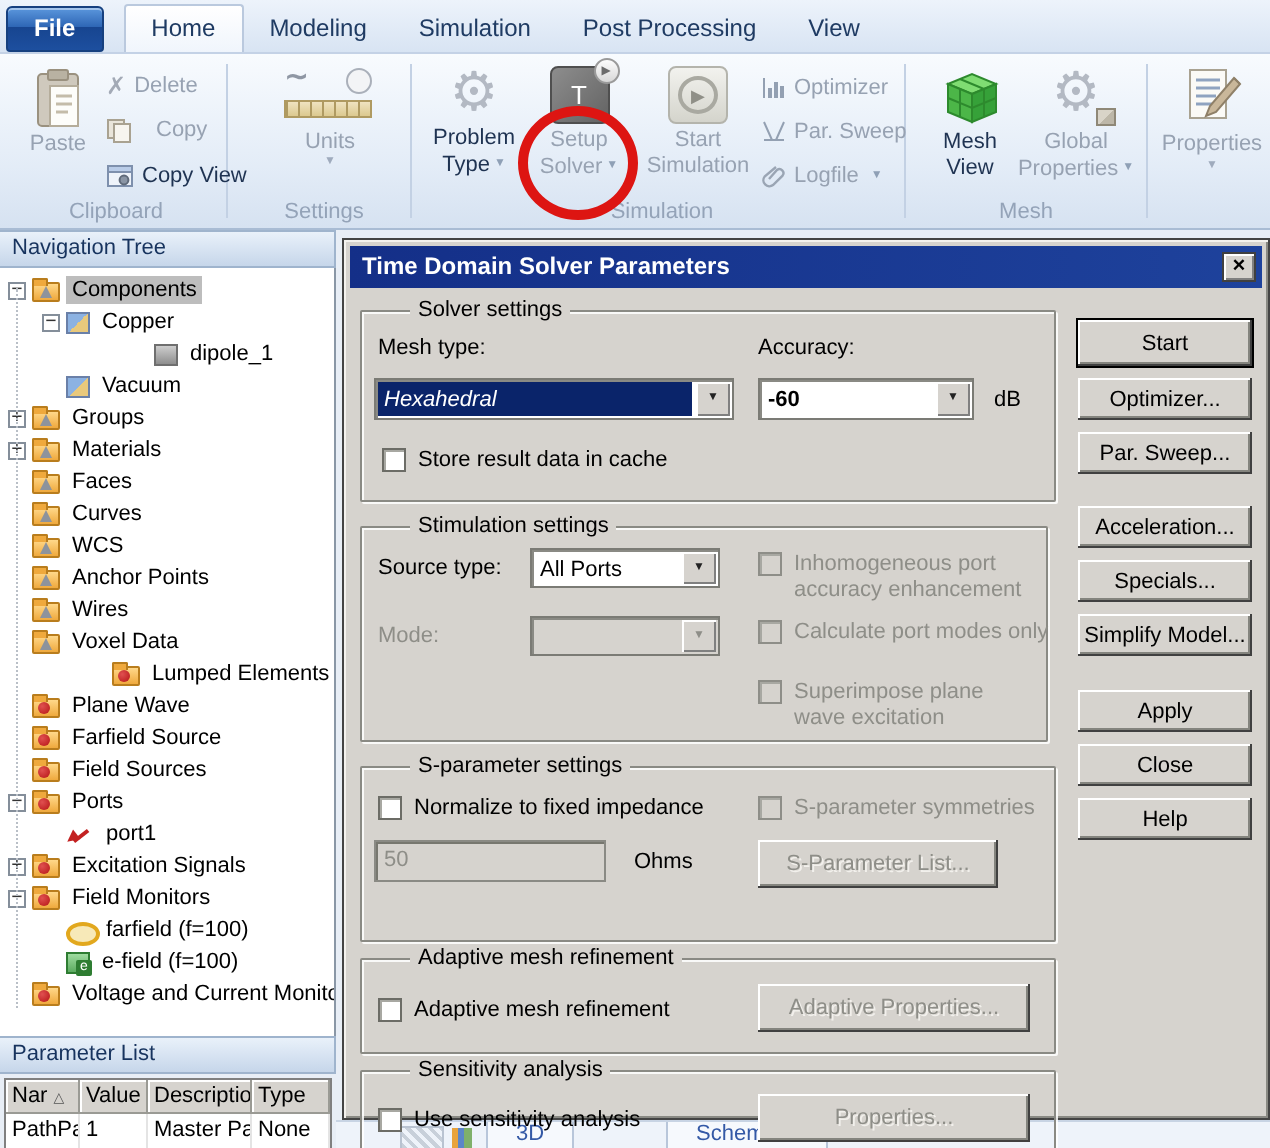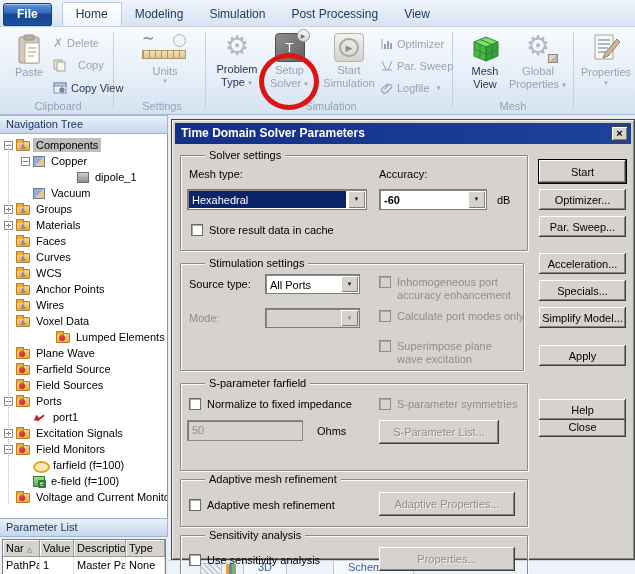--- a/index.html
+++ b/index.html
@@ -199,21 +199,21 @@
   .sidebtns { position:absolute; left:360px; top:0; width:92px; height:100%; }
   .sidebtns .wbtn { left:3px; width:87px; height:21px; }
   .wbtn.default { box-shadow:0 0 0 1px #000, inset -1px -1px 0 #404040, inset 1px 1px 0 #fff, inset -2px -2px 0 #84847e; }
   .sidebtns .wbtn:nth-child(1){ top:15px; height:23px; }
   .sidebtns .wbtn:nth-child(2){ top:44px; }
   .sidebtns .wbtn:nth-child(3){ top:71px; }
   .sidebtns .wbtn:nth-child(4){ top:108px; }
   .sidebtns .wbtn:nth-child(5){ top:135px; }
   .sidebtns .wbtn:nth-child(6){ top:162px; }
   .sidebtns .wbtn:nth-child(7){ top:200px; }
-  .sidebtns .wbtn:nth-child(8){ top:227px;margin-top:44px; }
+  .sidebtns .wbtn:nth-child(8){ top:227px; }
   .sidebtns .wbtn:nth-child(9){ top:254px; }
 </style>
 </head>
 <body>
 
 <div id="app">
 
   <div class="tabbar">
       <div class="rtab file">File</div>
       <div class="rtab active">Home</div>
@@ -495,21 +495,21 @@
     <div class="dlg-title">
       <span>Time Domain Solver Parameters</span>
       <span class="dlg-close">×</span>
     </div>
     <div class="dlg-body">
 
       <div class="grp" style="left:4px;top:10px;width:348px;height:96px;">
         <span class="grp-legend">Solver settings</span>
         <span class="dlabel" style="left:8px;top:12px;">Mesh type:</span>
         <span class="dlabel" style="left:198px;top:12px;">Accuracy:</span>
-        <div class="combo" style="left:6px;top:33px;width:180px;">
+        <div class="combo" style="left:6px;top:33px;width:180px;font-style:italic;">
           <span class="combo-text hl">Hexahedral</span>
           <span class="combo-btn">▼</span>
         </div>
         <div class="combo" style="left:198px;top:33px;width:108px;font-weight:bold;">
           <span class="combo-text">-60</span>
           <span class="combo-btn">▼</span>
         </div>
         <span class="dlabel" style="left:316px;top:38px;">dB</span>
         <label class="check" style="left:10px;top:68px;">
           <span class="cb"></span>
@@ -537,21 +537,21 @@
           <span class="cb"></span>
           <span>Calculate port modes only</span>
         </label>
         <label class="check dis" style="left:198px;top:76px;width:122px;">
           <span class="cb"></span>
           <span>Superimpose plane wave excitation</span>
         </label>
       </div>
 
       <div class="grp" style="left:4px;top:238px;width:348px;height:88px;">
-        <span class="grp-legend">S-parameter farfield</span>
+        <span class="grp-legend">S-parameter settings</span>
         <label class="check" style="left:8px;top:14px;">
           <span class="cb"></span>
           <span>Normalize to fixed impedance</span>
         </label>
         <label class="check dis" style="left:198px;top:14px;">
           <span class="cb"></span>
           <span>S-parameter symmetries</span>
         </label>
         <div class="dinput" style="left:6px;top:36px;width:116px;">
           <span>50</span>

